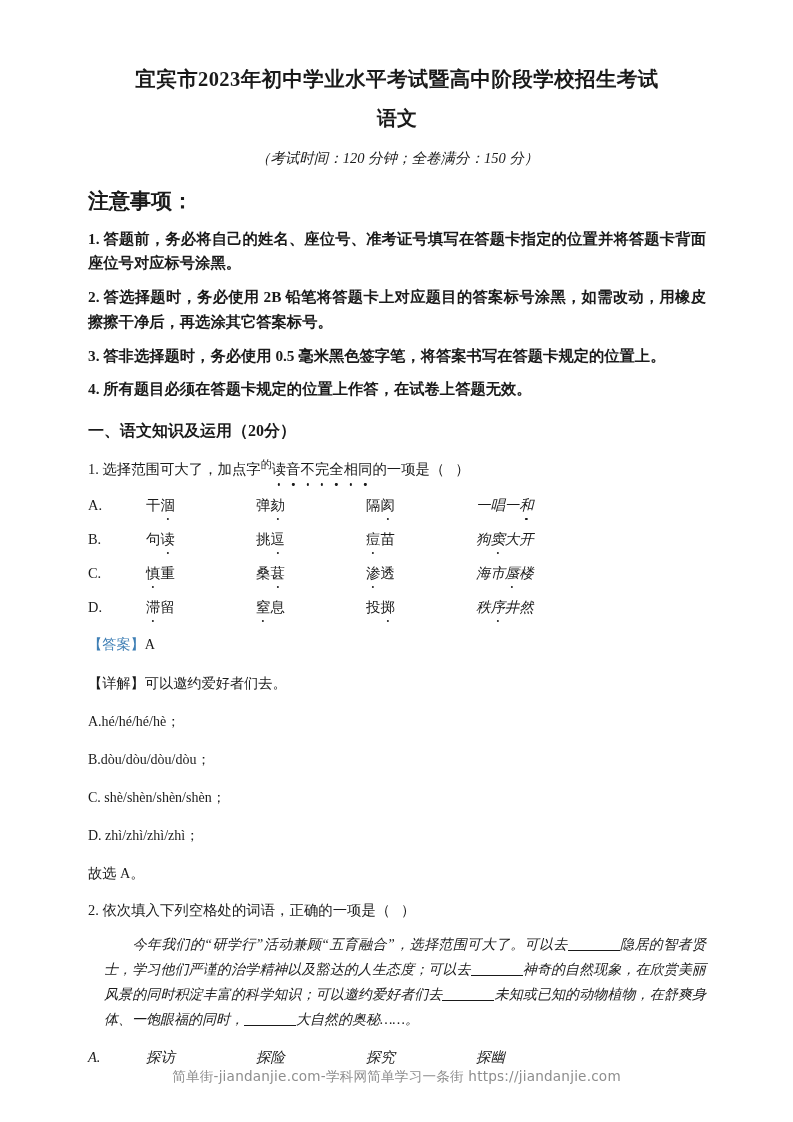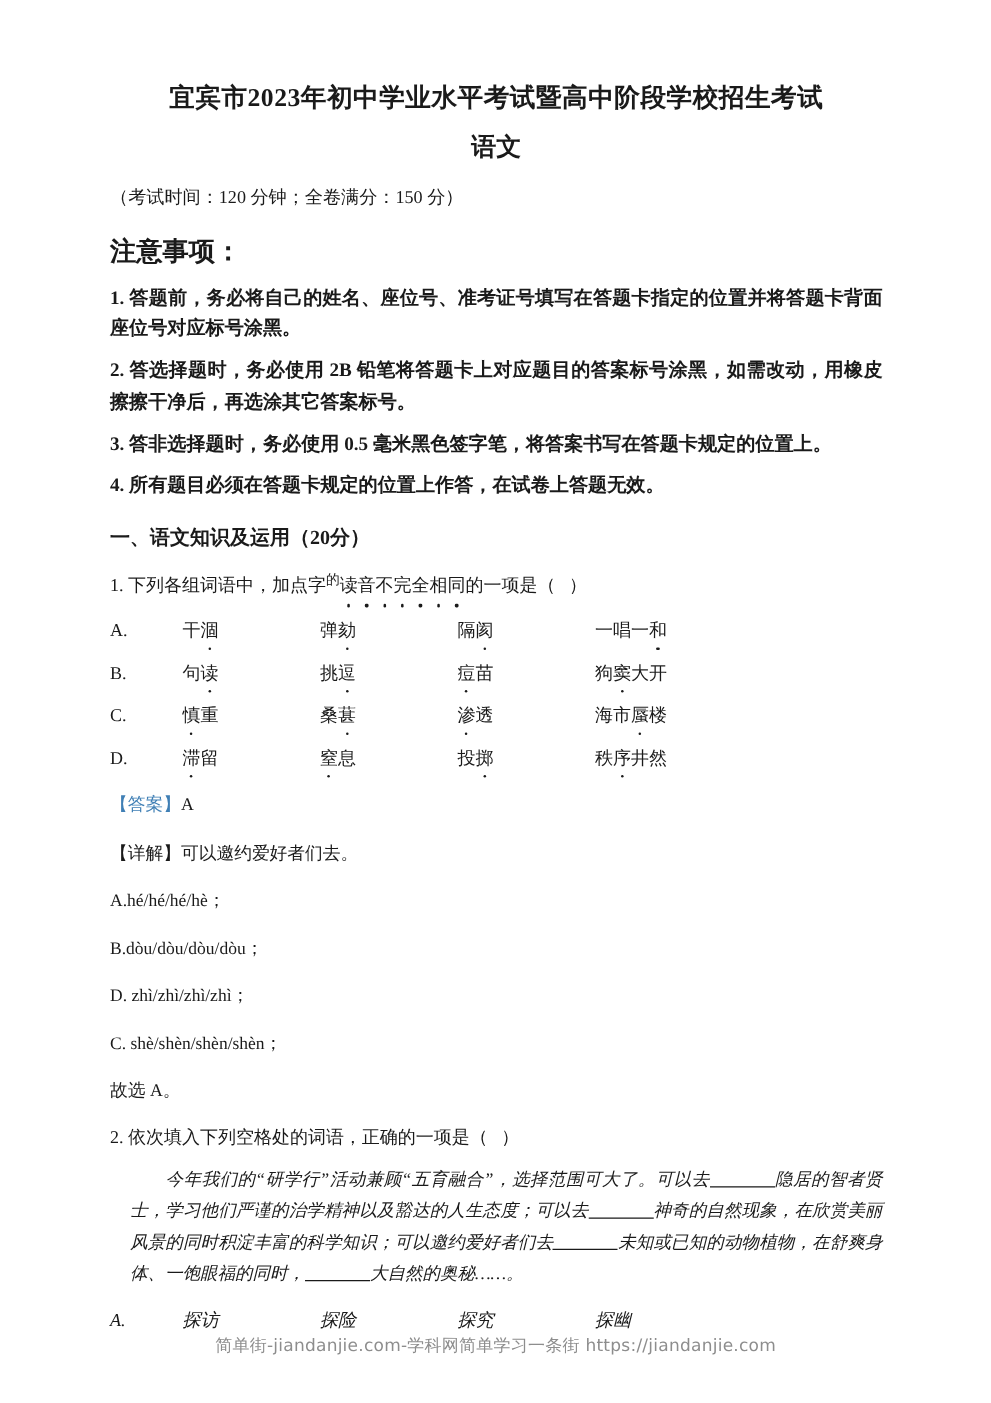--- a/index.html
+++ b/index.html
@@ -34,23 +34,25 @@
     line-height: 1.5;
   }
   .doc-subject {
     text-align: center;
     font-size: 20px;
     font-weight: bold;
     margin: 9px 0 0 0;
     line-height: 1.4;
   }
   .doc-meta {
+    text-align: center;
     font-size: 14.5px;
     margin: 16px 0 0 0;
     line-height: 1.4;
+    font-style: italic;
   }
 
   
   .notice-heading {
     font-size: 21px;
     font-weight: bold;
     margin: 18px 0 0 0;
     line-height: 1.5;
   }
   .notice-item {
@@ -111,20 +113,21 @@
   .opt-label {
     width: 26px;
     flex: 0 0 26px;
   }
   .opt-cell {
     flex: 0 0 78px;
     margin-left: 32px;
   }
   .opt-cell.wide {
     flex: 0 0 150px;
+    font-style: italic;
   }
 
   
   .ans-line {
     font-size: 14.2px;
     line-height: 1.5;
     margin: 17px 0 0 0;
   }
   .tag-blue {
     color: #3f7fb5;
@@ -187,21 +190,21 @@
   <div class="notice-heading">注意事项：</div>
   <p class="notice-item">1. 答题前，务必将自己的姓名、座位号、准考证号填写在答题卡指定的位置并将答题卡背面座位号对应标号涂黑。</p>
   <p class="notice-item">2. 答选择题时，务必使用 2B 铅笔将答题卡上对应题目的答案标号涂黑，如需改动，用橡皮擦擦干净后，再选涂其它答案标号。</p>
   <p class="notice-item">3. 答非选择题时，务必使用 0.5 毫米黑色签字笔，将答案书写在答题卡规定的位置上。</p>
   <p class="notice-item">4. 所有题目必须在答题卡规定的位置上作答，在试卷上答题无效。</p>
 
   <div class="section-heading">一、语文知识及运用（20分）</div>
 
   <p class="question-stem">
     <span>1.</span>
-    <span>下列各组词语中，加点字</span><span class="sup-de">的</span><span class="dotted" id="q1-dotted"><span class="dchar">读</span><span class="dchar">音</span><span class="dchar">不</span><span class="dchar">完</span><span class="dchar">全</span><span class="dchar">相</span><span class="dchar">同</span></span><span>的一项是（</span>&nbsp;&nbsp;&nbsp;<span>）</span>
+    <span>选择范围可大了，加点字</span><span class="sup-de">的</span><span class="dotted" id="q1-dotted"><span class="dchar">读</span><span class="dchar">音</span><span class="dchar">不</span><span class="dchar">完</span><span class="dchar">全</span><span class="dchar">相</span><span class="dchar">同</span></span><span>的一项是（</span>&nbsp;&nbsp;&nbsp;<span>）</span>
   </p>
 
   <div class="options-row">
     <span class="opt-label">A.</span>
     <span class="opt-cell"><span class="dotted"><span>干</span><span class="dchar">涸</span></span></span>
     <span class="opt-cell"><span class="dotted"><span>弹</span><span class="dchar">劾</span></span></span>
     <span class="opt-cell"><span class="dotted"><span>隔</span><span class="dchar">阂</span></span></span>
     <span class="opt-cell wide"><span class="dotted"><span>一</span><span>唱</span><span>一</span><span class="dchar">和</span></span></span>
   </div>
   <div class="options-row">
@@ -227,22 +230,22 @@
   </div>
 
   <p class="ans-line">
     <span class="tag-blue">【答案】</span><span>A</span>
   </p>
   <p class="plain-line">
     <span>【详解】</span><span>可以邀约爱好者们去。</span>
   </p>
   <p class="pinyin-line">A.hé/hé/hé/hè；</p>
   <p class="pinyin-line">B.dòu/dòu/dòu/dòu；</p>
+  <p class="pinyin-line">C. shè/shèn/shèn/shèn；</p>
   <p class="pinyin-line">D. zhì/zhì/zhì/zhì；</p>
-  <p class="pinyin-line">C. shè/shèn/shèn/shèn；</p>
   <p class="plain-line">故选 A。</p>
 
   <p class="question-stem">
     <span>2.</span>
     <span>依次填入下列空格处的词语，正确的一项是（</span>&nbsp;&nbsp;&nbsp;<span>）</span>
   </p>
 
   <p class="passage">
     <span class="indent"></span><span>今年我们的“研学行”活动兼顾“五育融合”，选择范围可大了。可以去</span><span class="blank-u"></span><span>隐居的智者贤士，学习他们严谨的治学精神以及豁达的人生态度；可以去</span><span class="blank-u"></span><span>神奇的自然现象，在欣赏美丽风景的同时积淀丰富的科学知识；可以邀约爱好者们去</span><span class="blank-u"></span><span>未知或已知的动物植物，在舒爽身体、一饱眼福的同时，</span><span class="blank-u"></span><span>大自然的奥秘……。</span>
   </p>

